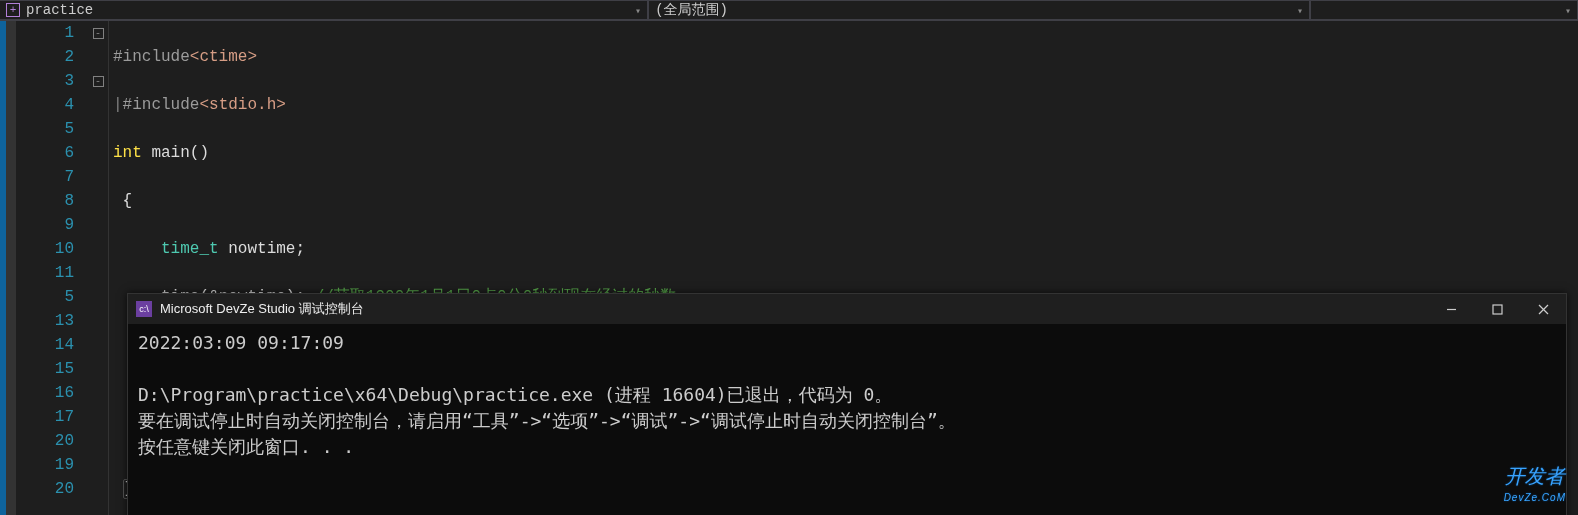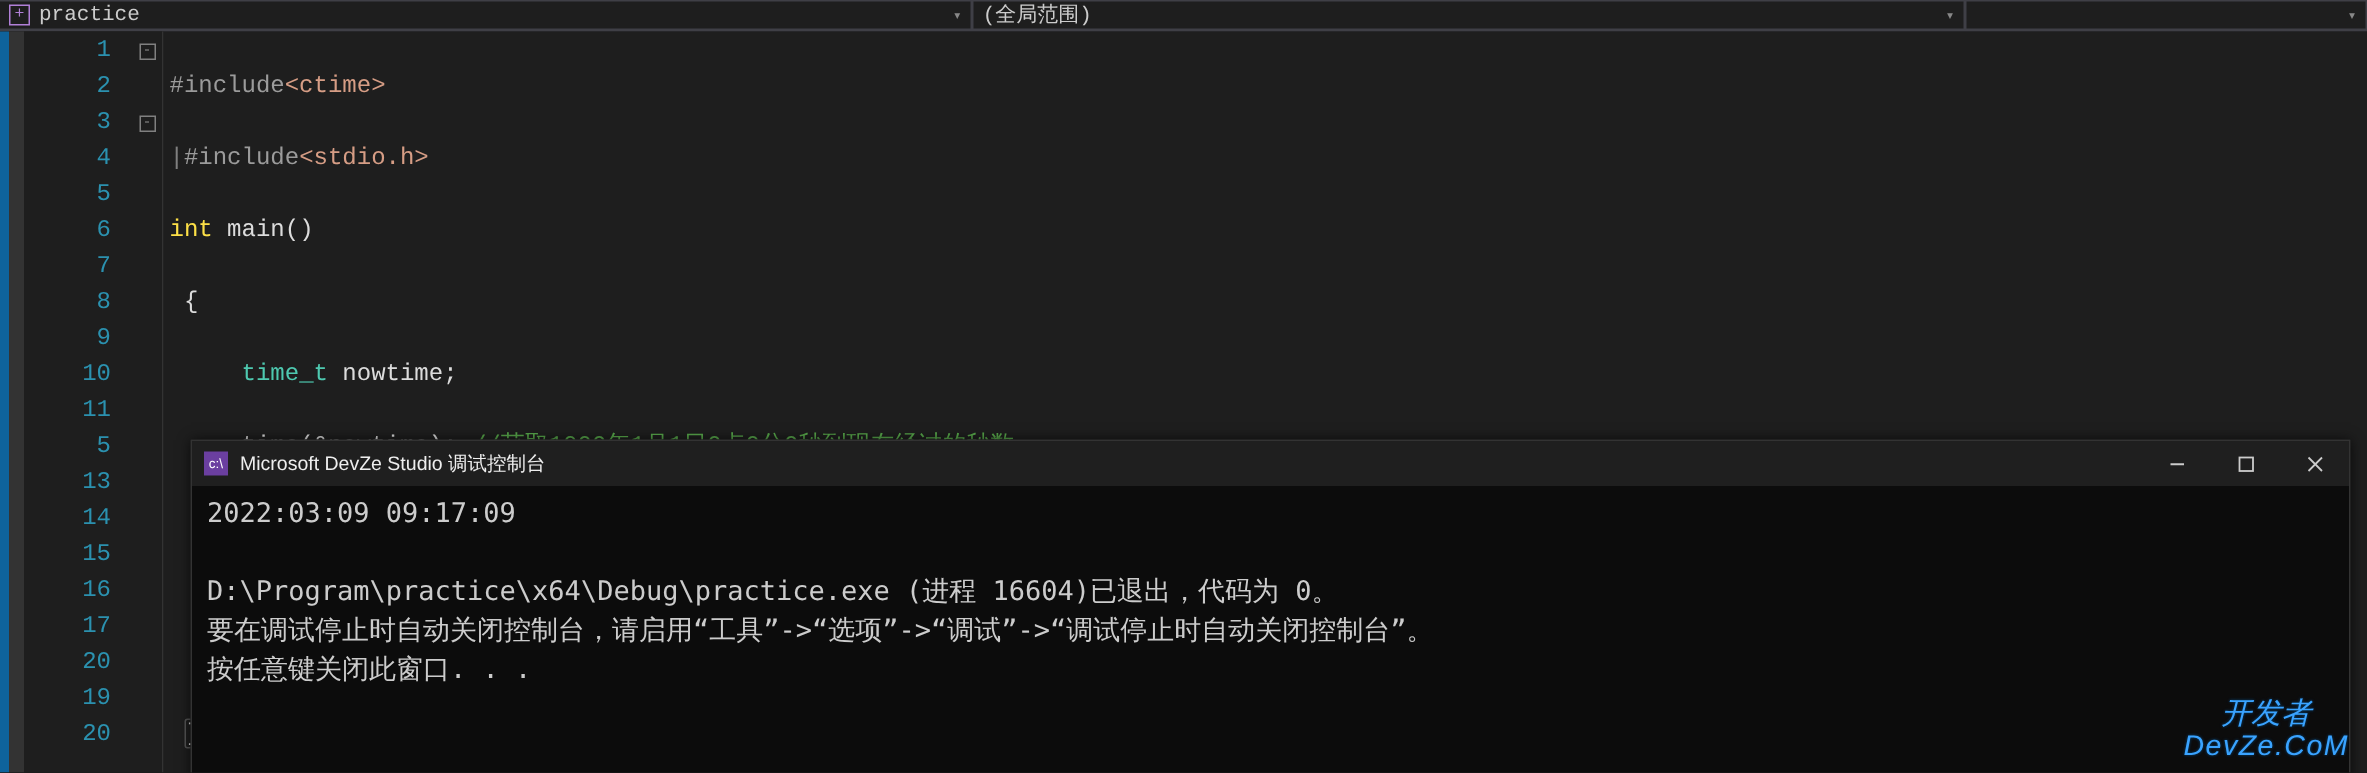--- a/index.html
+++ b/index.html
@@ -150,21 +150,21 @@
     right:12px; bottom:6px;
     color:#3aa3ff;
     font-family:"Segoe UI","Microsoft YaHei",sans-serif;
     font-size:20px;
     font-style: italic;
     text-align:center;
     line-height:22px;
     pointer-events:none;
     text-shadow:0 0 2px rgba(0,120,215,0.6);
   }
-  .watermark .sub { font-size:19px; letter-spacing:1px;}
+  .watermark .sub { font-size:10px; letter-spacing:1px;}
 </style>
 </head>
 <body>
 
 <div class="top-bar">
   <div class="scope-dropdown">
     <span class="file-icon">+</span>
     <span>practice</span>
     <span class="chev">▾</span>
   </div>

